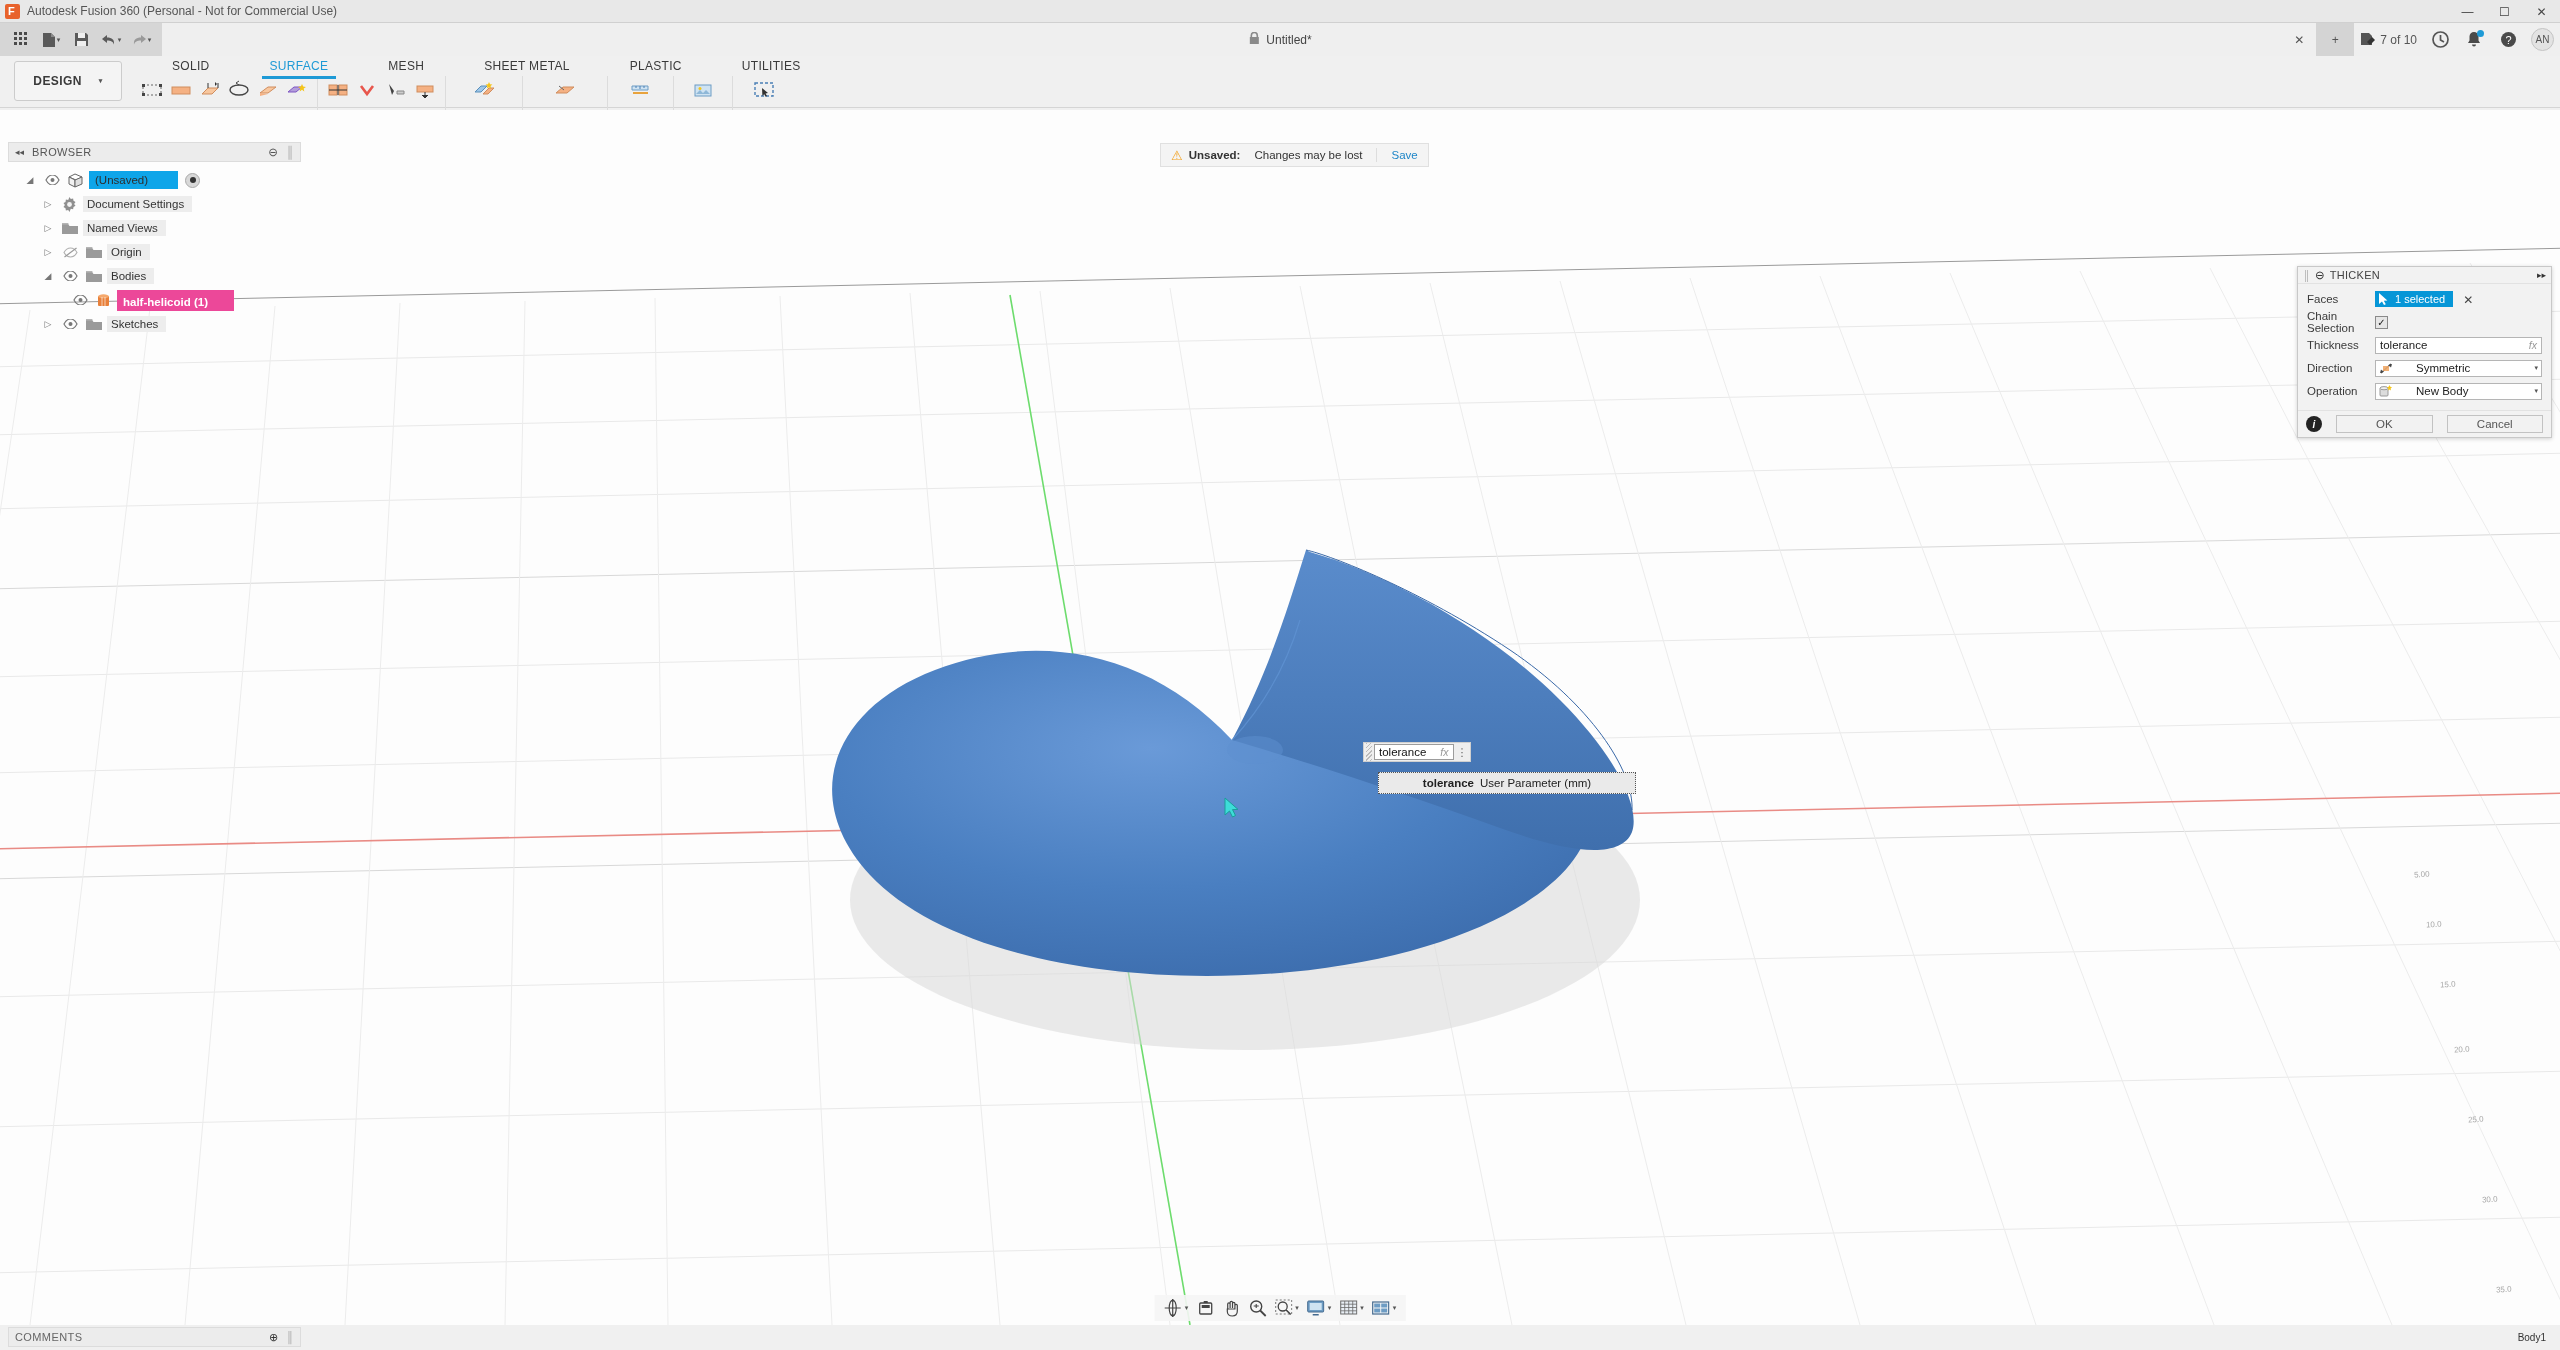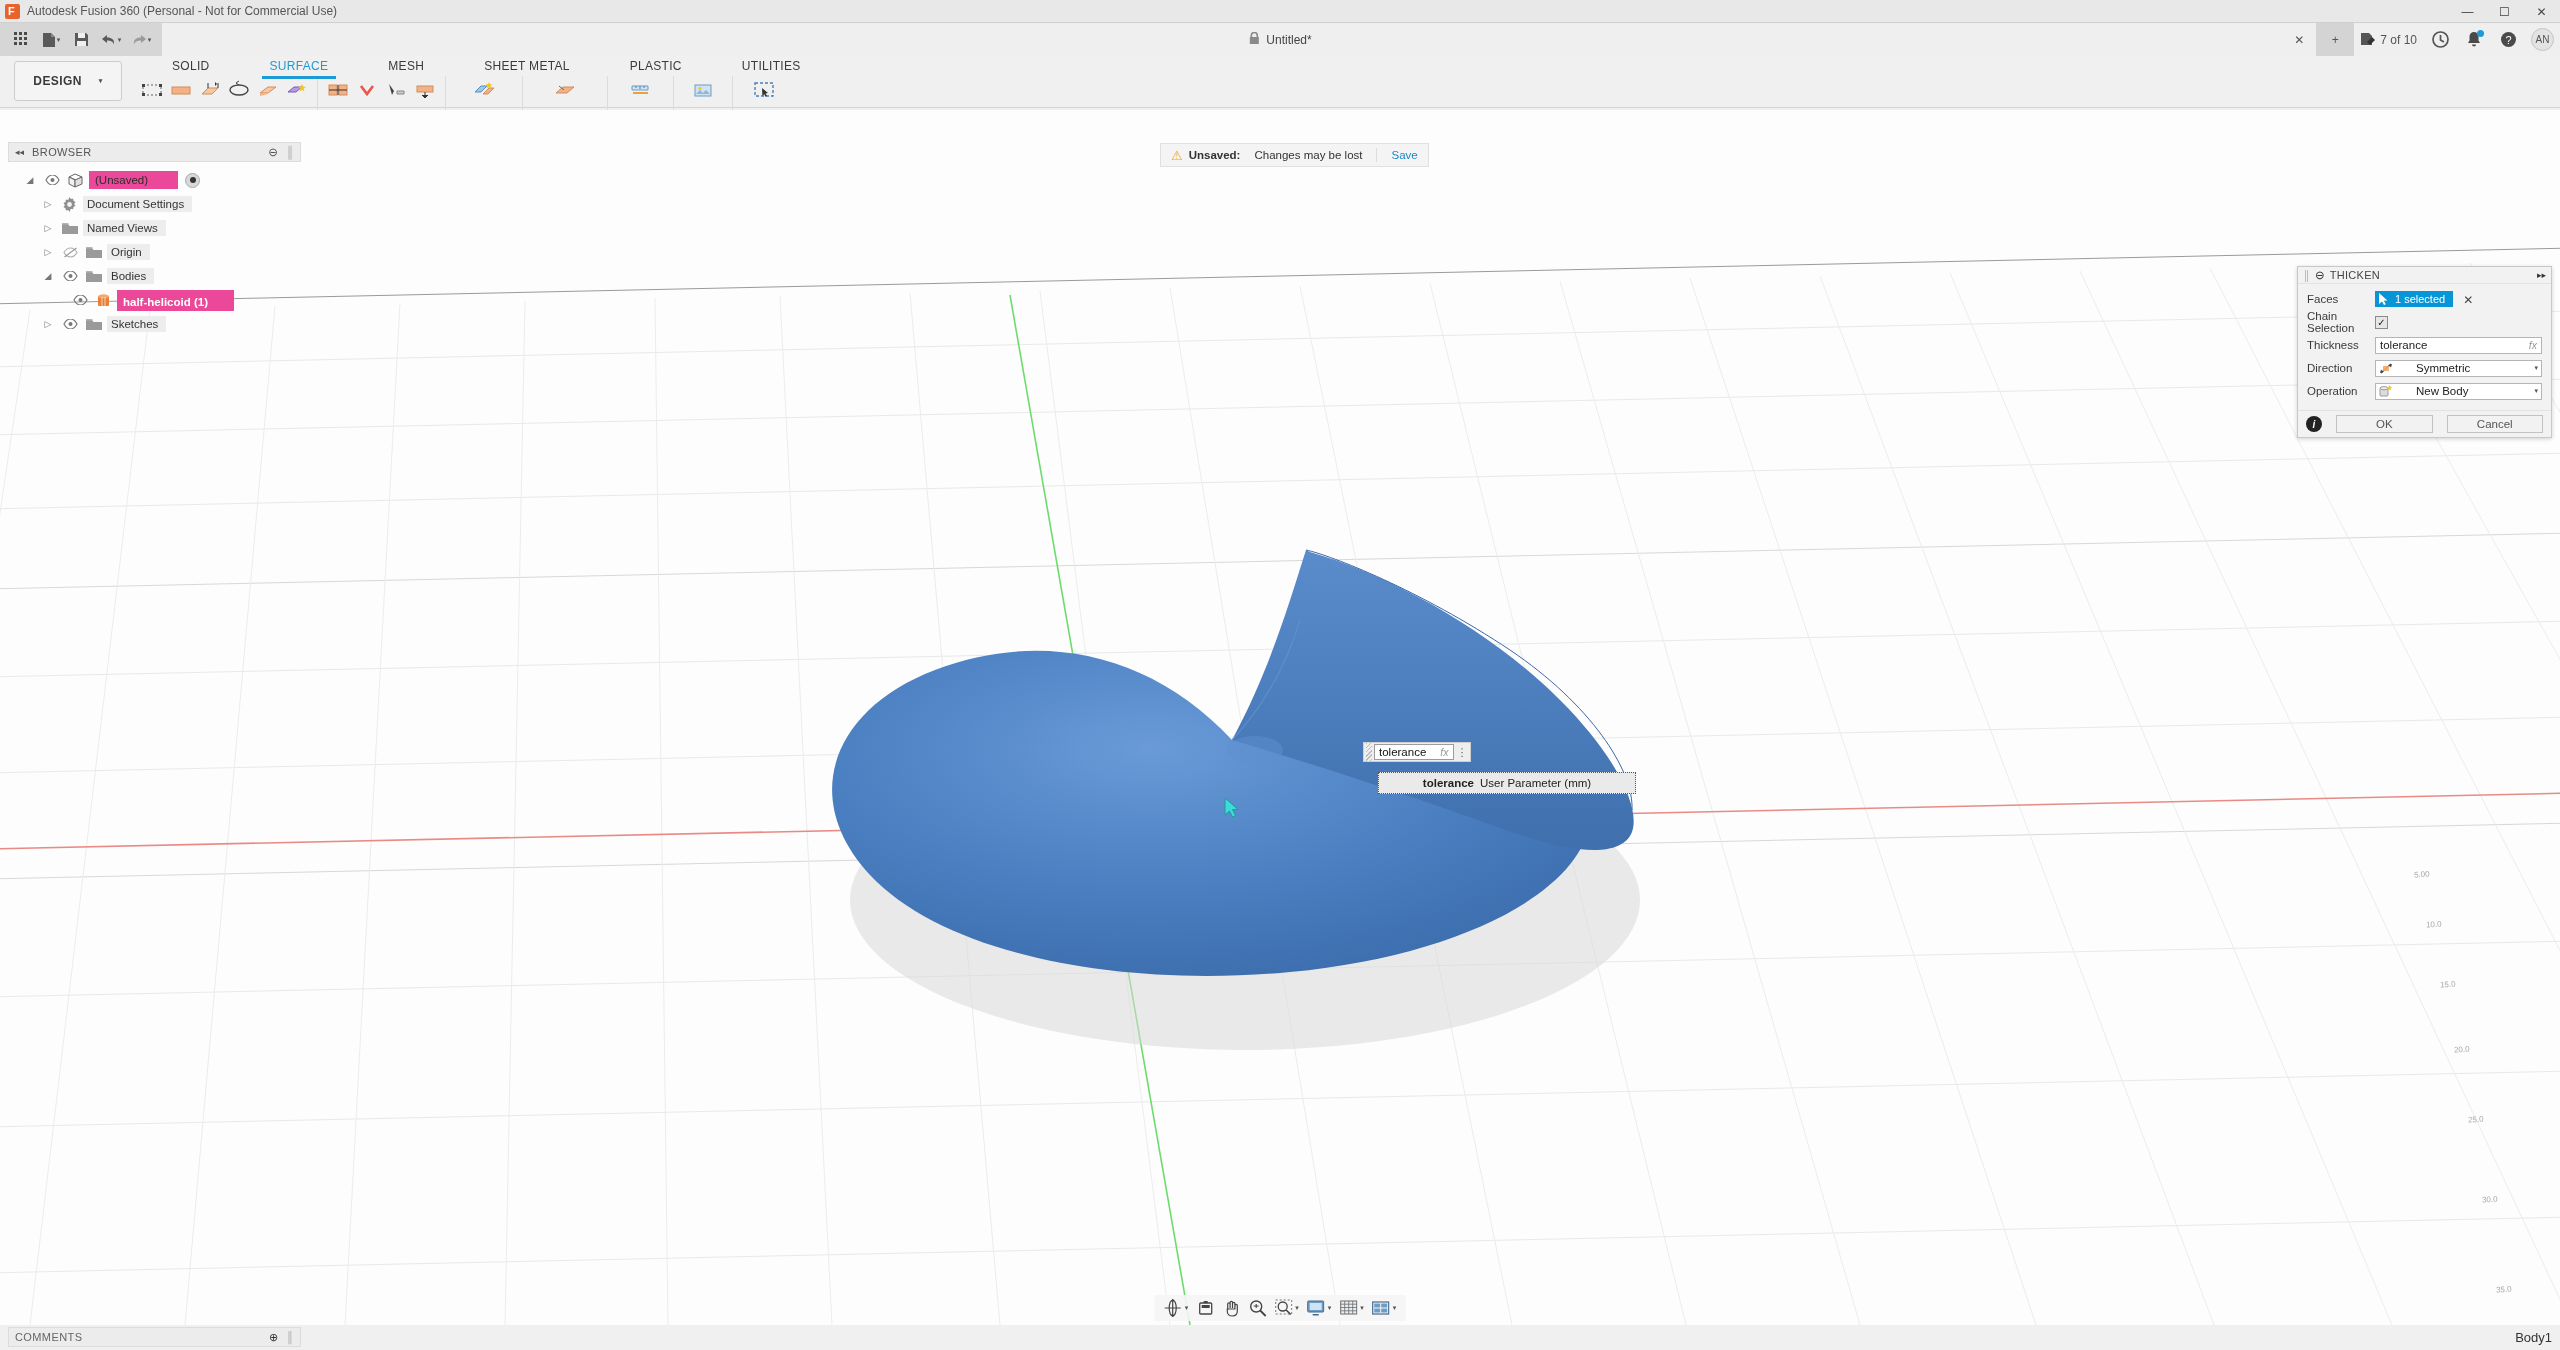--- a/index.html
+++ b/index.html
@@ -73,21 +73,21 @@
     display:flex; align-items:center; padding:0 6px; gap:8px; color:#555; }
   .br-head .lbl { flex:1; letter-spacing:.4px; font-size:11px; }
   .tree { padding-top:6px; }
   .node { display:flex; align-items:center; height:24px; gap:4px; }
   .arrow { width:16px; text-align:center; color:#777; font-size:9px; flex:none; }
   .eye { width:20px; display:flex; align-items:center; justify-content:center;
     color:#8a8a8a; flex:none; }
   .nicon { width:19px; display:flex; align-items:center; justify-content:center; flex:none; }
   .ntext { background:#ededed; padding:2px 8px 2px 4px; color:#333; white-space:nowrap; }
   .node.sel .ntext { background:#ec4899; color:#fff; font-weight:bold; padding:6px 26px 3px 6px; }
-  .node.root .ntext { background:#ec4899; color:#2d2d2d; padding:3px 30px 3px 6px; }
+  .node.root .ntext { background:#0ea5e9; color:#2d2d2d; padding:3px 30px 3px 6px; }
   .radio { width:15px; height:15px; border-radius:50%; background:#d8d8d8;
     border:1px solid #aaa; display:flex; align-items:center; justify-content:center; }
   .radio i { width:6px; height:6px; border-radius:50%; background:#333; display:block; }
 
   
   .notif { position:absolute; left:1160px; top:143px; height:24px; background:#f4f4f4;
     border:1px solid #e0e0e0; display:flex; align-items:center; padding:0 10px;
     gap:14px; font-size:11.5px; color:#333; z-index:45; }
   .notif .warn { color:#f2a01d; font-size:13px; }
   .notif b { font-weight:bold; }
@@ -151,21 +151,21 @@
     padding:0 6px; gap:2px; z-index:50; }
   .nb { height:22px; display:flex; align-items:center; gap:2px; padding:0 3px; }
 
   
   .comments { position:absolute; left:8px; bottom:3px; width:293px; height:20px;
     background:#ececec; border:1px solid #dcdcdc; display:flex; align-items:center;
     padding:0 6px; gap:8px; color:#666; font-size:11px; z-index:50; }
   .comments .lbl { flex:1; letter-spacing:.4px; }
   .statusbar { position:absolute; left:0; right:0; bottom:0; height:25px;
     background:#f0f0f0; display:flex; align-items:center; justify-content:flex-end;
-    padding-right:8px; font-size:13px; color:#333; }
+    padding-right:14px; font-size:10px; color:#333; }
   .axis-label { position:absolute; font-size:8px; color:#a8a8a8;
     transform:rotate(-3deg); }
 </style>
 </head>
 <body>
 
 <div class="titlebar">
   <div class="app-logo"></div>
   <div class="app-title">Autodesk Fusion 360 (Personal - Not for Commercial Use)</div>
   <div class="win-btns">

